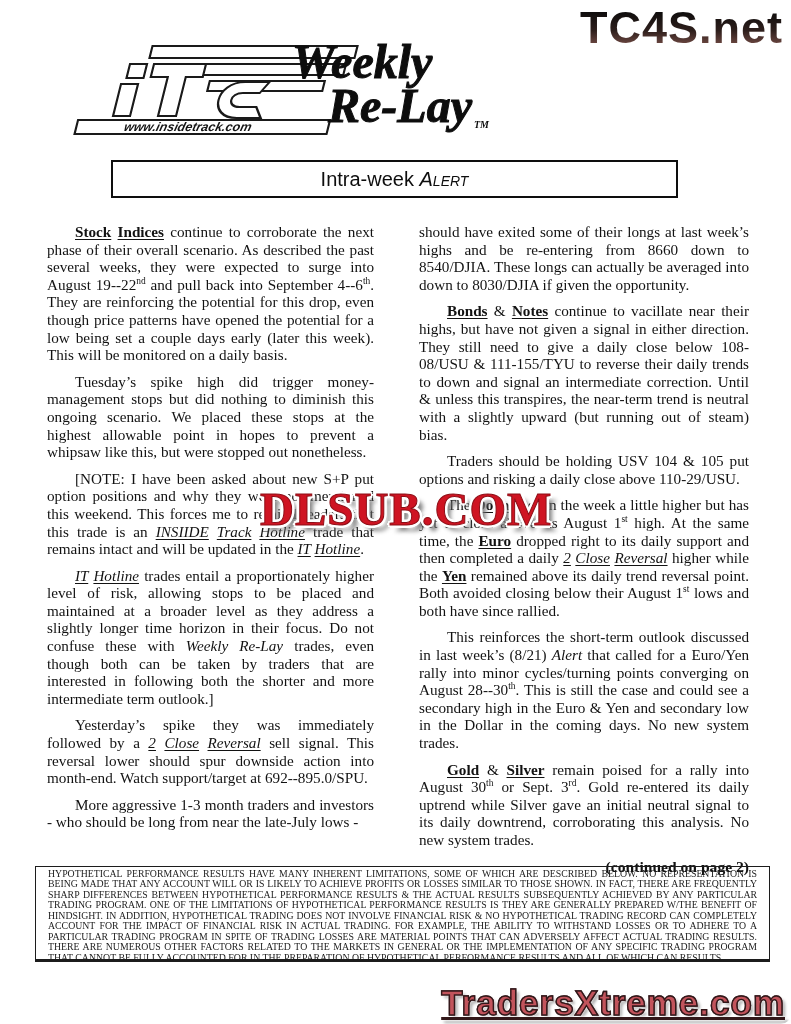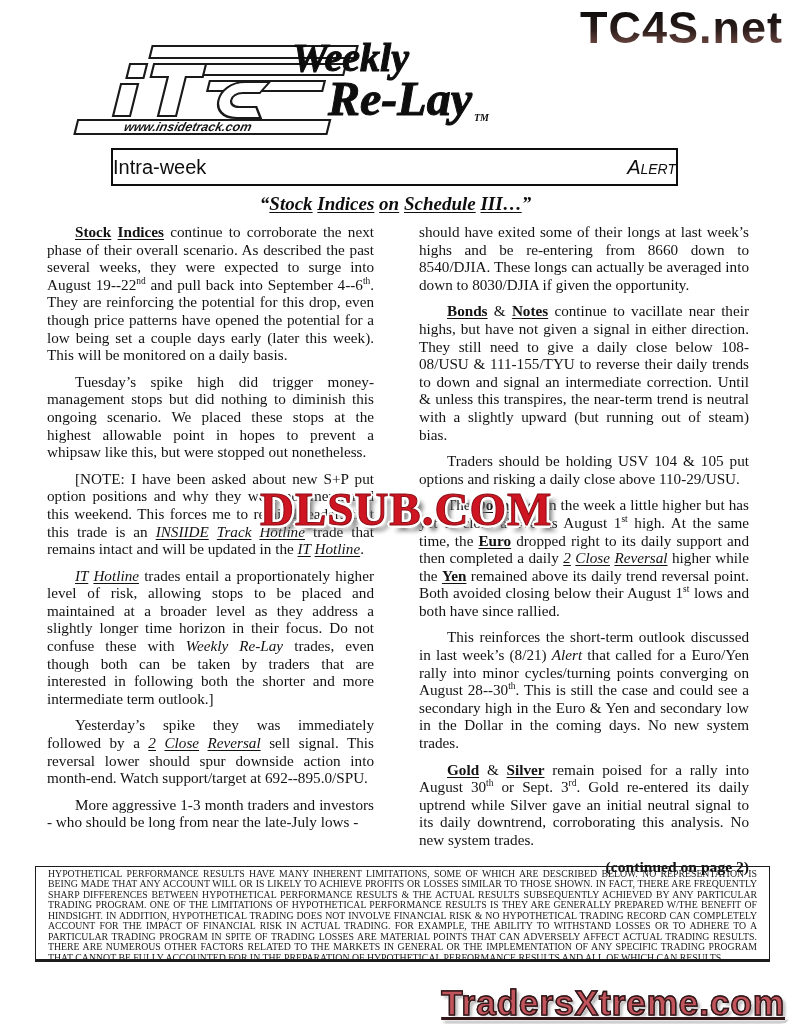--- a/index.html
+++ b/index.html
@@ -20,28 +20,28 @@
   .txtreme{position:absolute;right:6px;bottom:1px;z-index:30;
            font-family:"Liberation Sans",sans-serif;font-weight:bold;font-size:35px;letter-spacing:1px;
            color:#c2545c;-webkit-text-stroke:1.4px #33181a;
            text-shadow:0 0 2px #fff,0 0 5px #fff,3px 3px 3px #9f9f9f;text-decoration:underline;}
 
   
   .logo{position:absolute;left:58px;top:40px;}
   .wrtitle{position:absolute;left:292px;top:40px;font-family:"Liberation Serif",serif;
            font-style:italic;font-weight:bold;color:#0d0d0d;line-height:0.92;
            -webkit-text-stroke:1px #0d0d0d;}
-  .wrtitle .l1{font-size:40px;}
+  .wrtitle .l1{font-size:48px;}
   .wrtitle .l2{font-size:48px;margin-left:36px;white-space:nowrap;}
   .wrtitle .tm{font-size:10px;-webkit-text-stroke:0;font-weight:bold;vertical-align:baseline;
                position:relative;top:6px;left:2px;text-align:right;}
 
   
-  .banner{position:absolute;left:111px;top:148px;width:567px;height:38px;box-sizing:border-box;
-          border:2px solid #0e0e0e;display:flex;align-items:center;justify-content:space-between;
+  .banner{position:absolute;left:111px;top:160px;width:567px;height:38px;box-sizing:border-box;
+          border:2px solid #0e0e0e;display:flex;align-items:center;justify-content:center;
           font-family:"Liberation Sans",sans-serif;font-size:20px;color:#0e0e0e;white-space:pre;}
 
   
   .headline{position:absolute;left:0;top:193px;width:791px;text-align:center;
             font-size:19px;color:#0e0e0e;white-space:pre;}
 
   
   .col{position:absolute;top:223px;font-size:15.2px;line-height:17.6px;color:#121212;}
   .col-left{left:47px;width:327px;}
   .col-right{left:419px;width:330px;}
@@ -85,21 +85,20 @@
     </svg>
   </div>
 
   <div class="wrtitle">
     <div class="l1">Weekly</div>
     <div class="l2"><span>Re-Lay</span><span class="tm">TM</span></div>
   </div>
 
   <div class="banner"><span>Intra-week </span><span class="sc">Alert</span></div>
 
-  <div class="headline"><span class="b i">“</span><span class="b i u">Stock</span><span class="b i"> </span><span class="b i u">Indices</span><span class="b i"> </span><span class="b i u">on</span><span class="b i"> </span><span class="b i u">Schedule</span><span class="b i"> </span><span class="b i u">III…</span><span class="b i">”</span></div>
 
   <div class="col col-left">
       <p class="para"><span class="b u">Stock</span><span class="b"> </span><span class="b u">Indices</span><span> continue to corroborate the next phase of their overall scenario.  As described the past several weeks, they were expected to surge into August 19--22</span><sup>nd</sup><span> and pull back into September 4--6</span><sup>th</sup><span>.  They are reinforcing the potential for this drop, even though price patterns have opened the potential for a low being set a couple days early (later this week).  This will be monitored on a  daily basis.</span></p>
       <p class="para"><span>Tuesday’s spike high did trigger money-management stops but did nothing to diminish this ongoing scenario.  We placed these stops at the highest allowable point in hopes to prevent a whipsaw like this, but were stopped out nonetheless.</span></p>
       <p class="para"><span>[NOTE:  I have been asked about new S+P put option positions and why they were not mentioned this weekend.  This forces me to remind readers that this trade is an </span><span class="i u">INSIIDE</span><span class="i"> </span><span class="i u">Track</span><span class="i"> </span><span class="i u">Hotline</span><span> trade that remains intact and will be updated in the </span><span class="i u">IT</span><span class="i"> </span><span class="i u">Hotline</span><span>.</span></p>
       <p class="para"><span class="i u">IT</span><span class="i"> </span><span class="i u">Hotline</span><span> trades entail a proportionately higher level of risk, allowing stops to be placed and maintained at a broader level as they address a slightly longer time horizon in their focus.  Do not confuse these with </span><span class="i">Weekly Re-Lay</span><span> trades, even though both can be taken by traders that are interested in following both the shorter and more intermediate term outlook.]</span></p>
       <p class="para"><span>Yesterday’s spike they was immediately followed by a </span><span class="i u">2</span><span class="i"> </span><span class="i u">Close</span><span class="i"> </span><span class="i u">Reversal</span><span> sell signal.  This reversal lower should spur downside action into month-end.  Watch support/target at 692--895.0/SPU.</span></p>
       <p class="para"><span>More aggressive 1-3 month traders and investors - who should be long from near the late-July lows -</span></p>
     </div>
 

